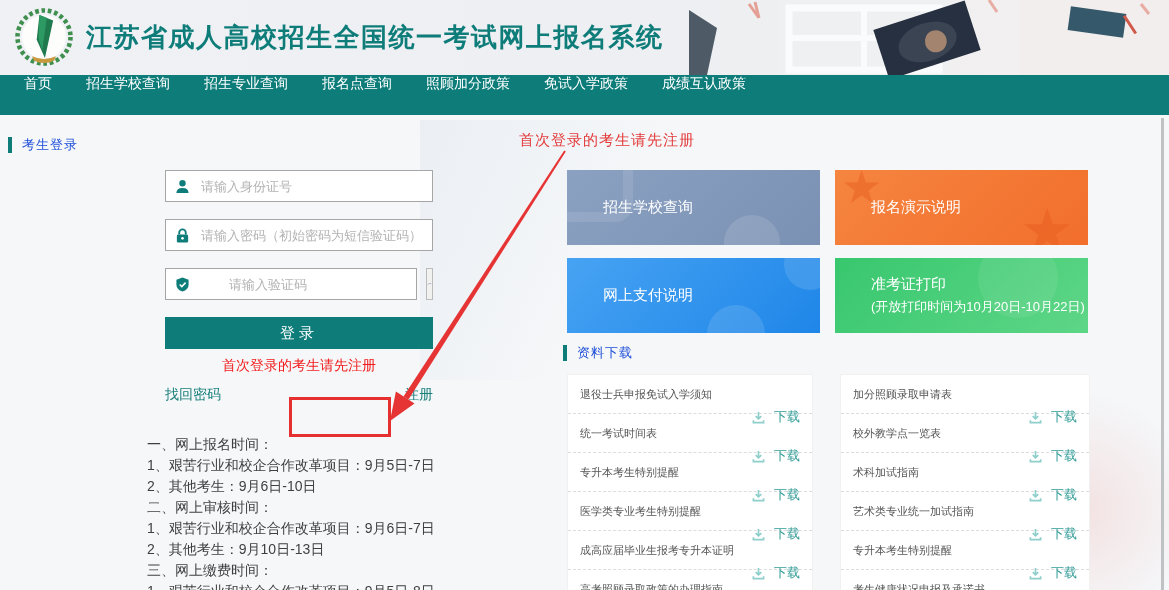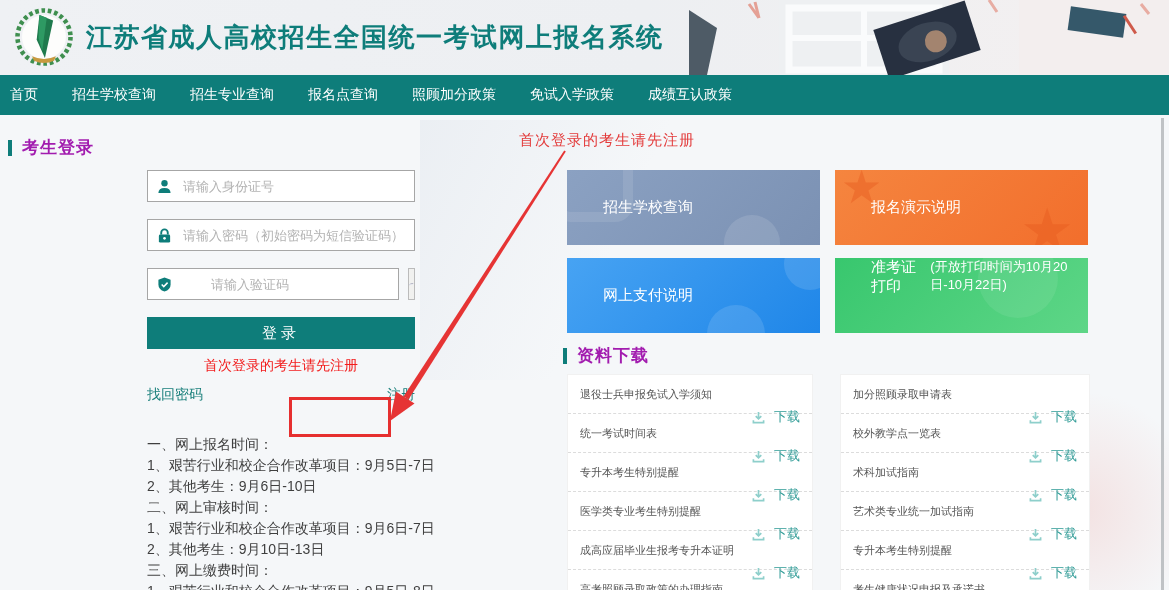--- a/index.html
+++ b/index.html
@@ -7,35 +7,35 @@
         font-family:"Liberation Sans","DejaVu Sans",sans-serif;-webkit-font-smoothing:antialiased;}
   
   .header{position:absolute;top:0;left:0;right:0;height:75px;
           background:linear-gradient(90deg,#eff1f4 0%,#edeff2 55%,#f4f0f0 100%);}
   .logo{position:absolute;left:12px;top:4px;width:64px;height:66px;}
   .header-title{position:absolute;left:86px;top:0;height:75px;display:flex;align-items:center;
                 font-size:26px;font-weight:bold;color:#0e7d7a;letter-spacing:1.5px;}
   .header-deco{position:absolute;right:0;top:0;width:480px;height:75px;}
   
   .navbar{position:absolute;top:75px;left:0;width:100%;height:40px;background:#0e7d7a;
-          display:flex;align-items:center;padding-left:10px;box-sizing:border-box;}
+          display:flex;align-items:flex-start;padding-left:24px;box-sizing:border-box;}
   .nav-item{color:#ffffff;font-size:14px;padding:0 17px;cursor:pointer;white-space:nowrap;}
   .nav-item:first-child{padding-left:0;}
   
   .tint{position:absolute;pointer-events:none;}
   .tint-pink{right:-30px;top:390px;width:240px;height:240px;border-radius:50%;
              background:radial-gradient(circle,rgba(238,170,165,0.28),rgba(238,170,165,0) 70%);}
   .tint-build{left:420px;top:120px;width:300px;height:260px;
              background:linear-gradient(115deg,rgba(205,214,226,0.25),rgba(255,255,255,0) 60%);}
   
   .sec-title{position:absolute;display:flex;align-items:center;gap:10px;}
   .sec-bar{width:4px;height:16px;background:#0e7d7a;}
-  .sec-text{font-size:17px;font-weight:bold;color:#a21caf;letter-spacing:1px;}
-  
-  .form{position:absolute;left:147px;top:170px;width:268px;}
+  .sec-text{font-size:13px;font-weight:normal;color:#1d4ed8;letter-spacing:1px;}
+  
+  .form{position:absolute;left:165px;top:170px;width:268px;}
   .input-row{display:flex;align-items:center;height:30px;background:#fff;border:1px solid #a6a6a6;
              padding:0 9px;margin-bottom:17px;}
   .input-row svg{flex:0 0 auto;margin-right:9px;}
   .input-row input{flex:1;border:none;outline:none;font-size:13px;color:#333;background:transparent;
                    font-family:inherit;min-width:0;}
   .input-row input::placeholder{color:#b3b3b3;}
   .captcha-line{display:flex;align-items:flex-start;margin-bottom:0;}
   .captcha-line .input-row{flex:0 0 153px;margin-bottom:0;gap:28px;}
   .captcha-img{margin-left:9px;width:83px;height:30px;border:1px solid #bbb;background:#f1f1ef;cursor:pointer;}
   .refresh{margin-top:7px;text-align:right;font-size:13px;color:#2a8f8b;cursor:pointer;}
@@ -48,21 +48,21 @@
   .schedule{position:absolute;left:147px;top:434px;width:430px;font-size:14px;color:#3f3f3f;line-height:21px;}
   
   .quick-grid{position:absolute;left:567px;top:170px;display:grid;
               grid-template-columns:253px 253px;grid-auto-rows:75px;gap:13px 15px;}
   .qbox{position:relative;overflow:hidden;color:#fff;font-size:15px;display:flex;align-items:center;
         padding-left:36px;box-sizing:border-box;cursor:pointer;}
   .qbox-flow{background:linear-gradient(135deg,#8fa2c0 0%,#8ba1c2 0%,#7b91b3 100%);}
   .qbox-demo{background:linear-gradient(135deg,#f5853f 0%,#f26e2c 100%);}
   .qbox-pay{background:linear-gradient(135deg,#47a3f3 0%,#1f86e8 100%);}
   .qbox-print{background:linear-gradient(135deg,#38c76e 0%,#5ed687 100%);
-              align-items:flex-start;justify-content:center;gap:4px;}
+              flex-direction:column;align-items:flex-start;justify-content:center;gap:4px;}
   .qbox-print .q-sub{font-size:13px;}
   .deco-circle{position:absolute;border-radius:50%;background:rgba(255,255,255,0.12);}
   .deco-blob{position:absolute;border-radius:18px;border:10px solid rgba(255,255,255,0.10);}
   .deco-star{position:absolute;color:rgba(230,90,30,0.45);font-size:46px;line-height:1;}
   
   .dl-grid{position:absolute;left:567px;top:374px;display:grid;grid-template-columns:246px 250px;column-gap:27px;}
   .dl-card{background:#ffffff;border:1px solid #f1f1f1;box-sizing:border-box;}
   .dl-row{height:38px;display:flex;align-items:center;justify-content:space-between;
           padding:0 12px;border-bottom:1px dashed #dcdcdc;}
   .dl-card .dl-row:last-child{border-bottom:none;}

